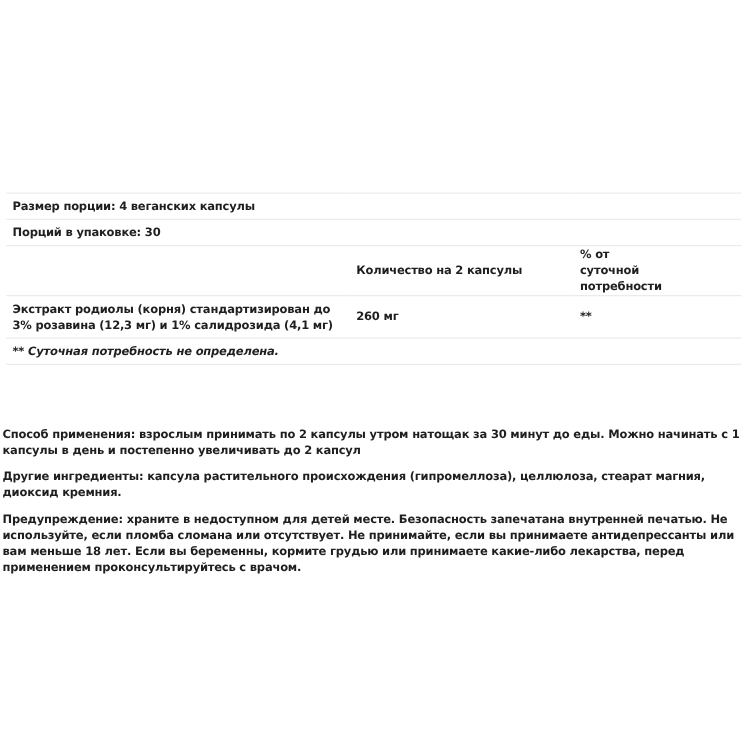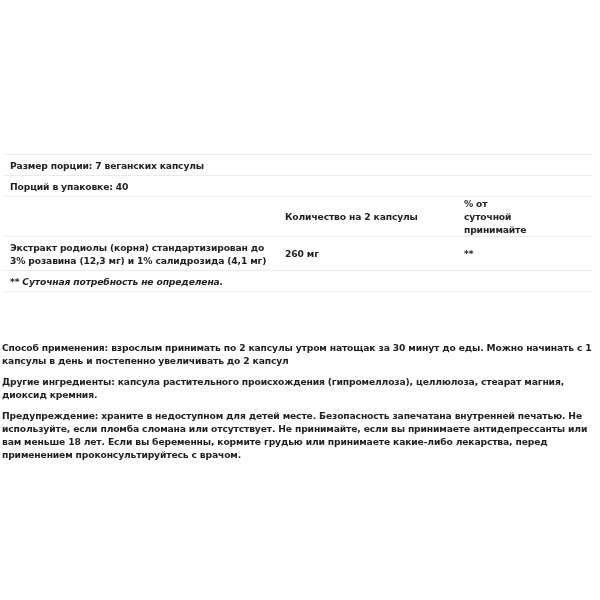--- a/index.html
+++ b/index.html
@@ -53,29 +53,29 @@
     .paras p {
       margin: 0 0 8px 0;
     }
   </style>
 </head>
 <body>
 
 <table class="supp-table">
   <tbody>
     <tr class="row-simple">
-      <td colspan="3">Размер порции: 7 веганских капсулы</td>
+      <td colspan="3">Размер порции: 4 веганских капсулы</td>
     </tr>
     <tr class="row-simple">
-      <td colspan="3">Порций в упаковке: 40</td>
+      <td colspan="3">Порций в упаковке: 30</td>
     </tr>
     <tr class="row-head">
       <td class="col-name"></td>
       <td class="col-amt">Количество на 2 капсулы</td>
-      <td class="col-dv" style="padding-right:60px;">% от суточной принимайте</td>
+      <td class="col-dv" style="padding-right:60px;">% от суточной потребности</td>
     </tr>
     <tr class="row-ingr">
       <td class="col-name">Экстракт родиолы (корня) стандартизирован до 3% розавина (12,3 мг) и 1% салидрозида (4,1 мг)</td>
       <td class="col-amt">260 мг</td>
       <td class="col-dv">**</td>
     </tr>
     <tr class="row-note">
       <td colspan="3">** Суточная потребность не определена.</td>
     </tr>
   </tbody>

